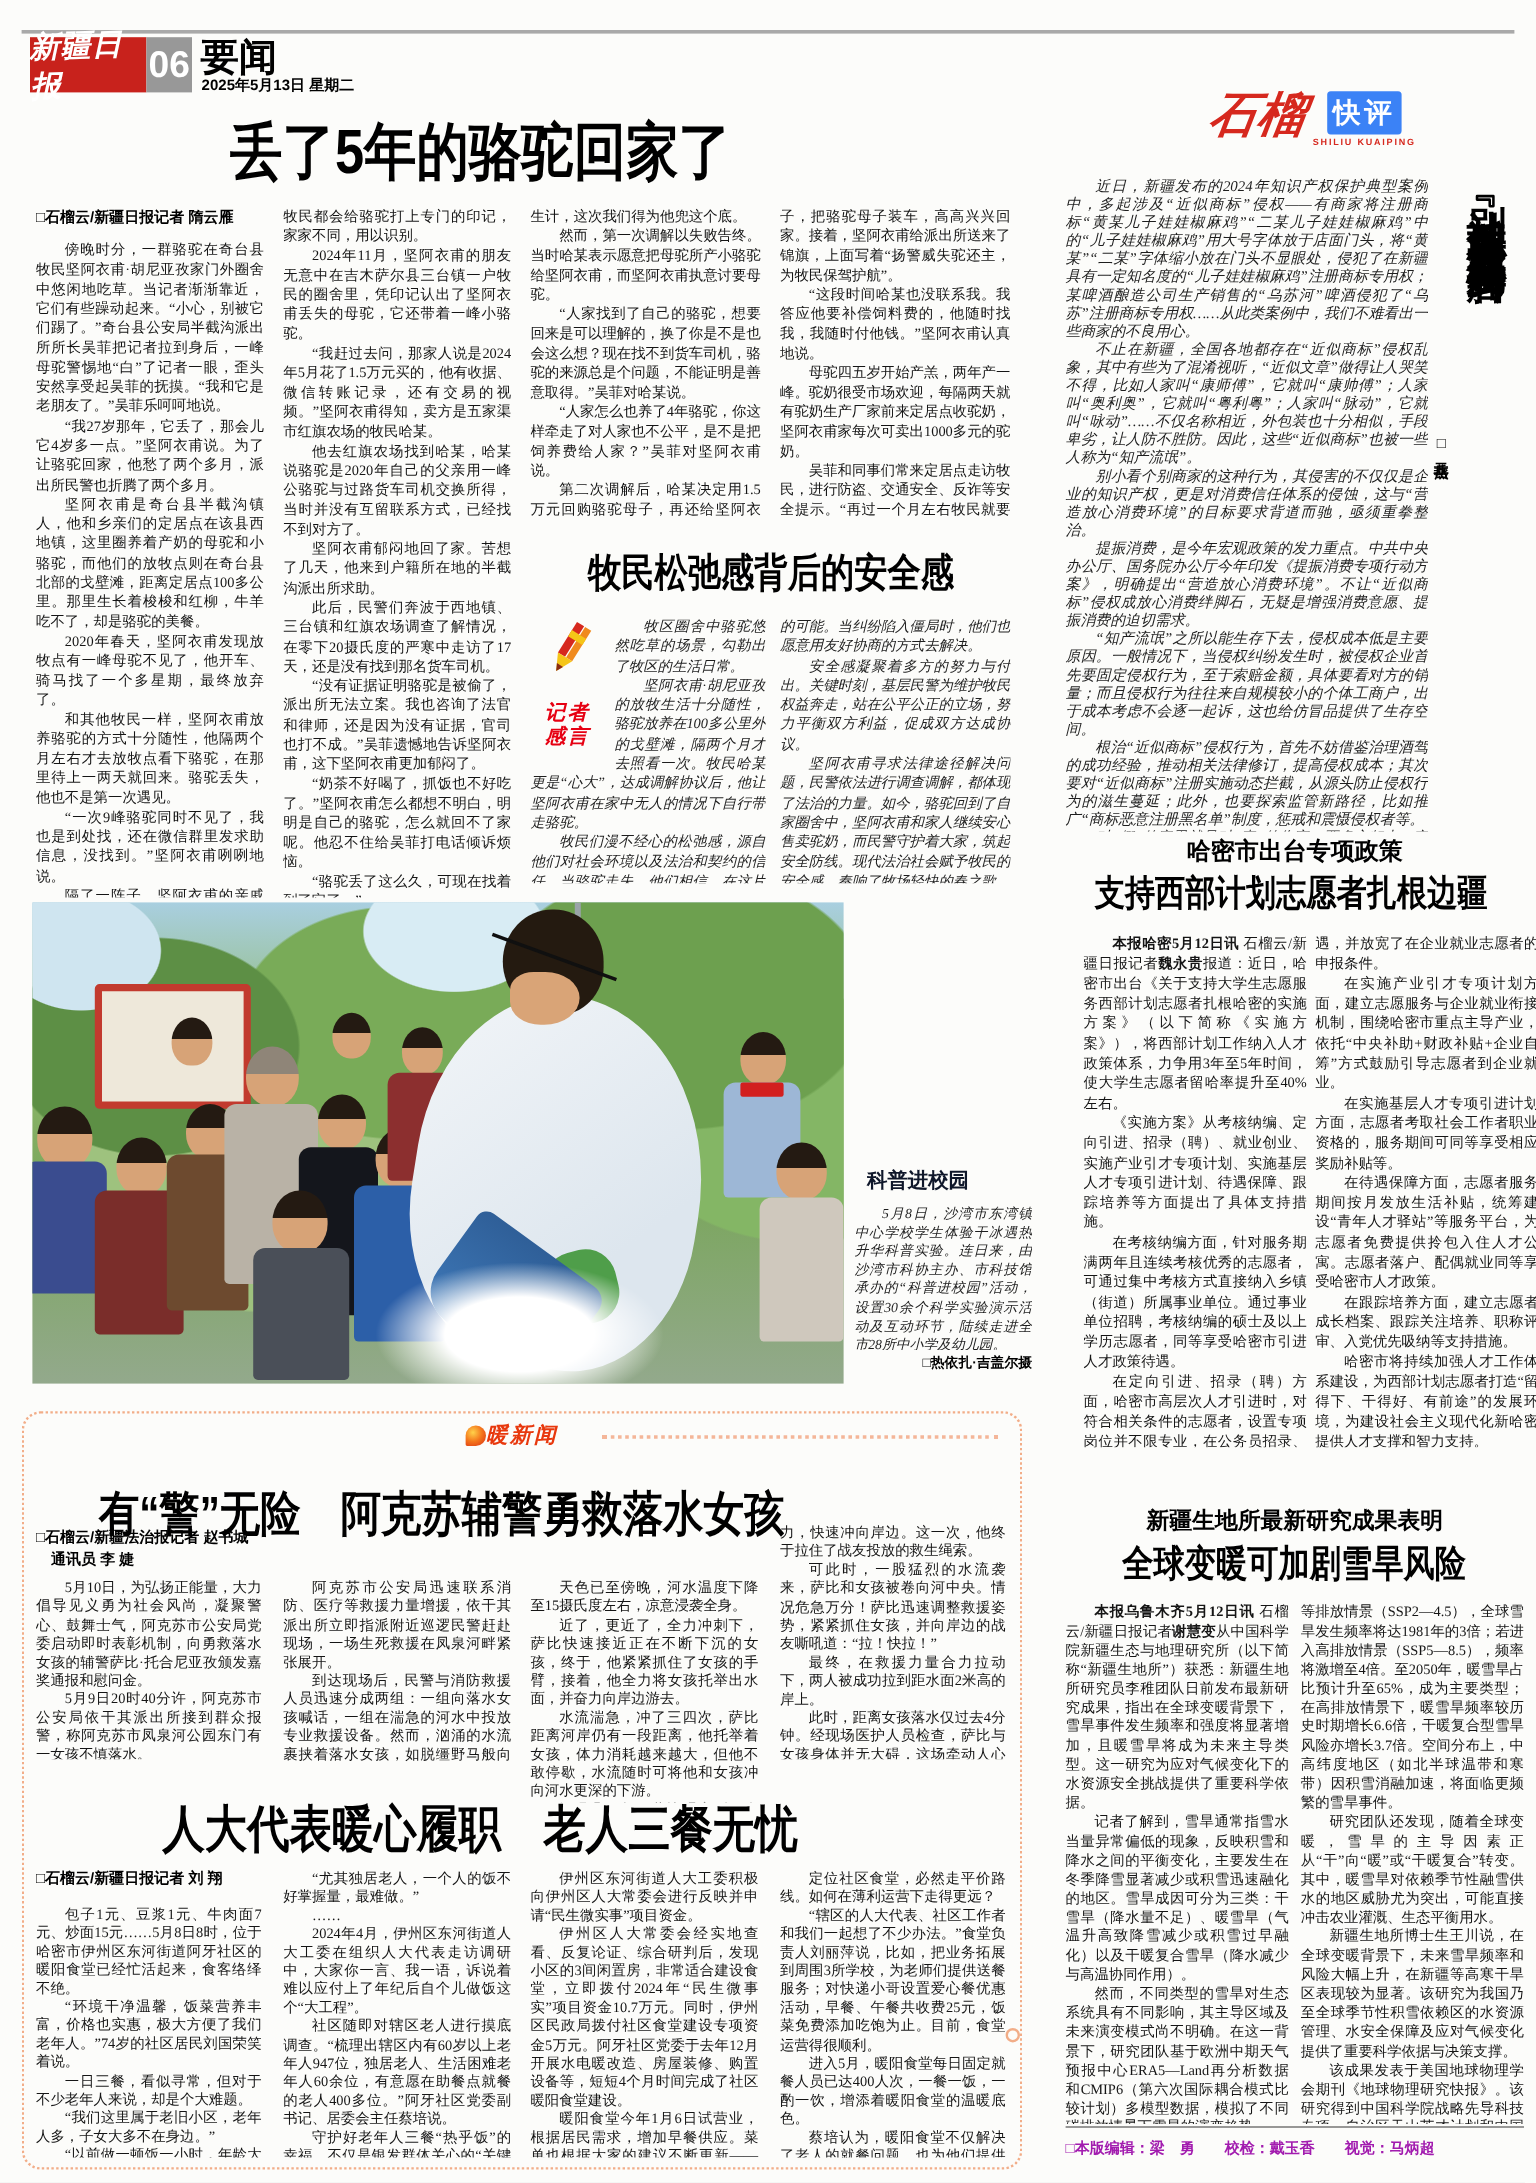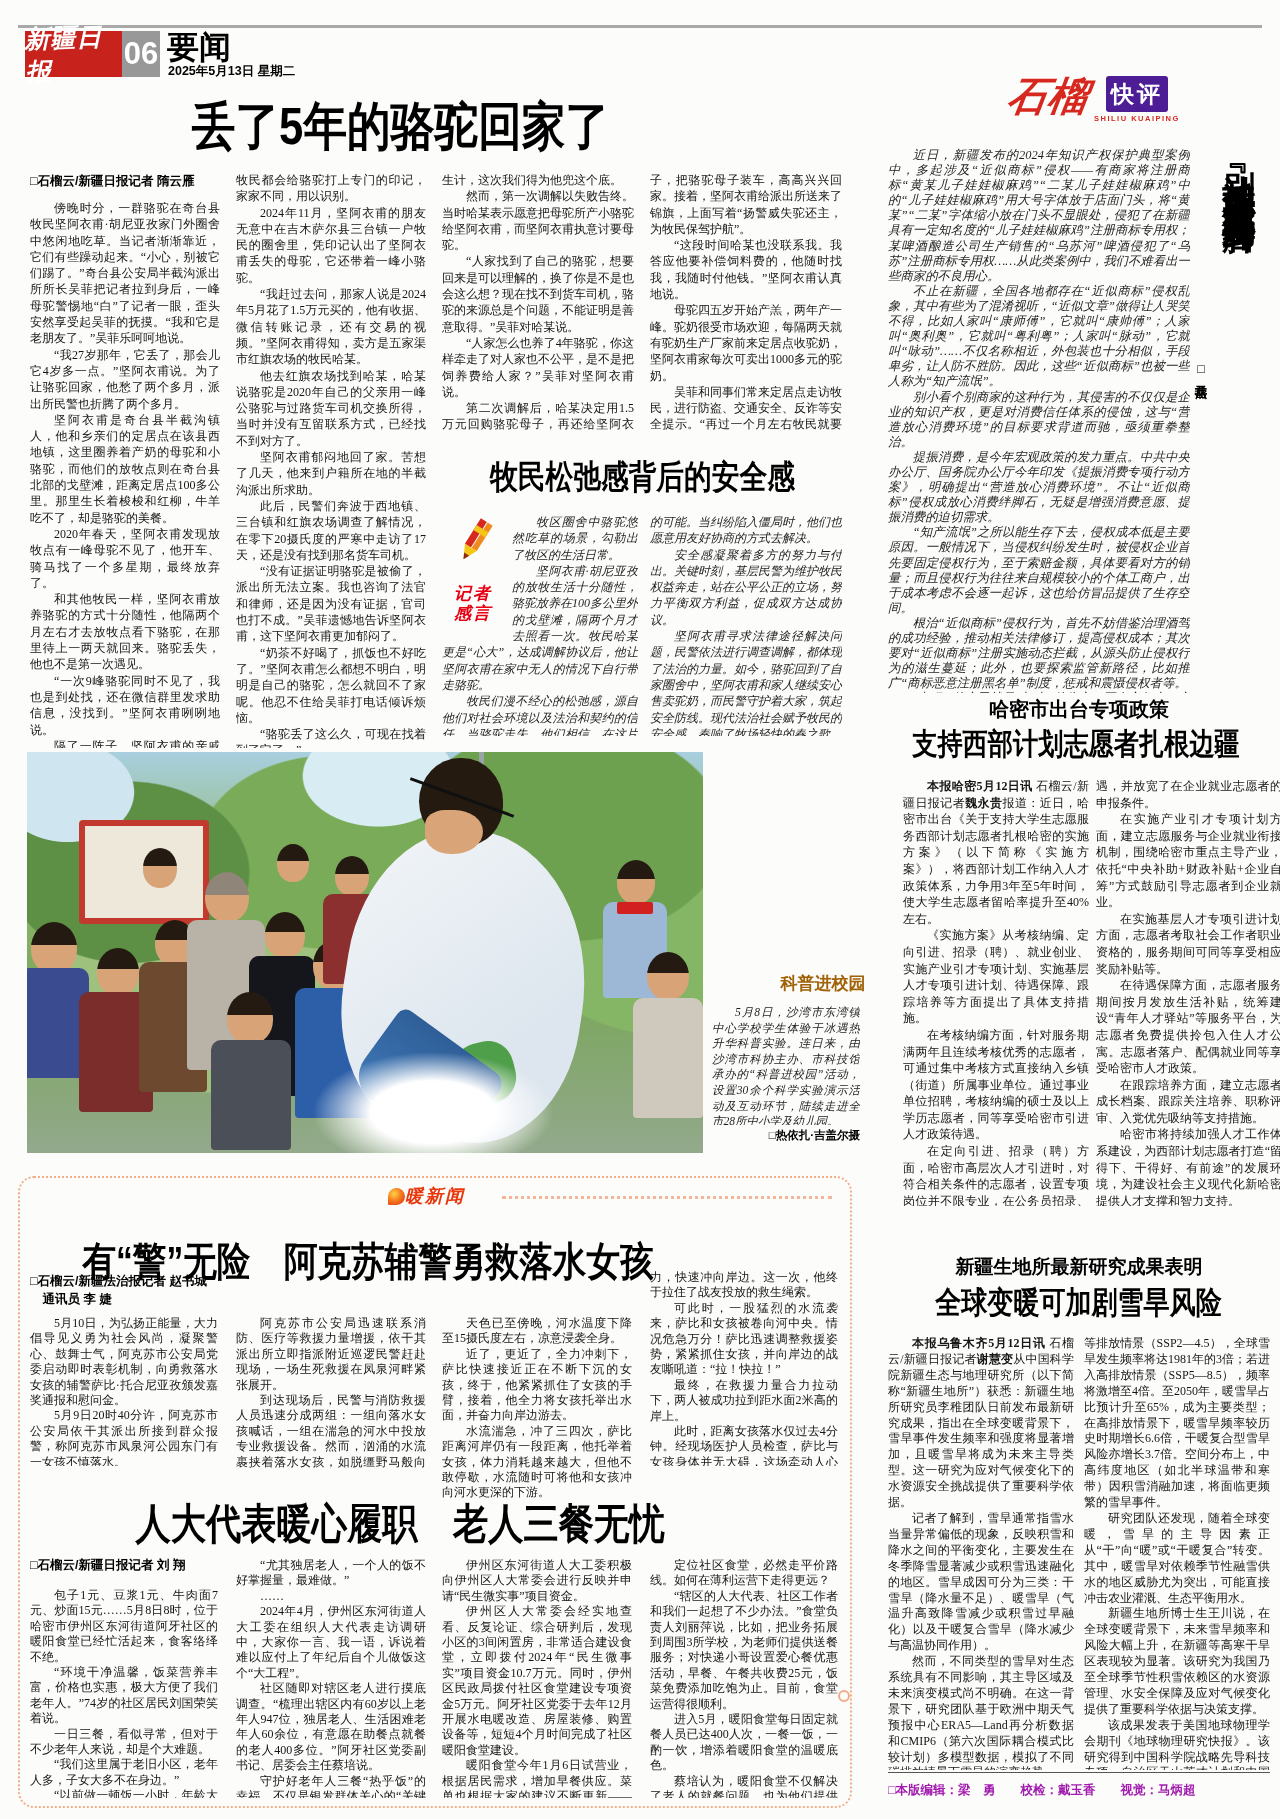--- a/index.html
+++ b/index.html
@@ -17,21 +17,21 @@
   .byline { font-family:"Liberation Sans","DejaVu Sans",sans-serif; font-weight:bold; font-size:12.5px; color:#000; line-height:18px; }
   .rule { background:#a9a9a9; }
   .vtext { writing-mode:vertical-rl; text-orientation:upright; }
   
   .mast-red { background:#c8221c; color:#fff; display:flex; align-items:center; justify-content:center; }
   .mast-red span { font-family:"DejaVu Serif",serif; font-weight:bold; font-style:italic; font-size:25px; letter-spacing:1px; transform:rotate(-2deg); }
   .mast-gray { background:#989898; color:#fff; display:flex; align-items:center; justify-content:center;
                font-family:"Liberation Sans",sans-serif; font-weight:bold; font-size:31px; }
   
   .kp-script { font-family:"DejaVu Serif",serif; font-weight:bold; font-style:italic; font-size:40px; color:#d6281e; transform:skewX(-8deg); line-height:1; }
-  .kp-box { background:#4c1d95; color:#fff; font-family:"Liberation Sans",sans-serif; font-weight:900;
+  .kp-box { background:#3b82f6; color:#fff; font-family:"Liberation Sans",sans-serif; font-weight:900;
             font-size:23px; letter-spacing:3px; display:flex; align-items:center; justify-content:center; border-radius:3px; }
   .kp-sub { font-family:"Liberation Sans",sans-serif; font-size:7.5px; font-weight:bold; color:#d6281e; letter-spacing:1.5px; }
   
   .nuanbox { border:2px dotted #f2ad88; border-radius:16px; }
   .dotlead { border-top:3px dotted #f4b699; }
   .flame { width:17px; height:17px; border-radius:50% 50% 50% 8%;
            background:radial-gradient(circle at 36% 34%, #ffd24a 0%, #f4761c 48%, #d92c12 100%); display:inline-block; }
   .badge-red { color:#e8380d; font-family:"Liberation Sans",sans-serif; font-weight:900; font-size:18px; letter-spacing:2px; font-style:italic; }
   .ring { width:8px; height:8px; border:2px solid #f2ad88; border-radius:50%; }
   .ganyan-label { color:#e60012; font-family:"Liberation Sans",sans-serif; font-weight:900; font-size:17px; line-height:20px; letter-spacing:2px; }
@@ -164,21 +164,21 @@
 
     <div class="ph" style="left:318px;top:78px;width:240px;height:310px;background:linear-gradient(135deg,#f2f5f8 0%,#dde6ee 70%);border-radius:46% 54% 40% 44%;transform:rotate(9deg);"></div>
     <div class="ph" style="left:392px;top:6px;width:84px;height:88px;background:#241a10;border-radius:50% 50% 46% 52%;"></div>
     <div class="ph" style="left:398px;top:58px;width:58px;height:44px;background:#d9a477;border-radius:40% 58% 60% 52%;"></div>
     <div class="ph" style="left:380px;top:44px;width:110px;height:3px;background:#101010;transform:rotate(20deg);"></div>
     <div class="ph" style="left:428px;top:290px;width:60px;height:62px;background:#4f9e4a;border-radius:42%;transform:rotate(-14deg);"></div>
     <div class="ph" style="left:336px;top:282px;width:128px;height:96px;background:linear-gradient(#2f5f98,#3e78b8);border-radius:10px 14px 42px 30px;transform:rotate(36deg);"></div>
     <div class="ph" style="left:286px;top:300px;width:240px;height:120px;background:radial-gradient(closest-side,#ffffff 0 52%,rgba(255,255,255,0) 100%);"></div>
   </div>
 
-  <div class="abs sans" style="left:748px;top:972px;width:150px;text-align:center;font-size:17px;font-weight:900;color:#a16207;">科普进校园</div>
+  <div class="abs sans" style="left:690px;top:972px;width:150px;text-align:center;font-size:17px;font-weight:900;color:#0f172a;">科普进校园</div>
   <div class="abs col ital" style="left:712px;top:1005px;width:148px;height:120px;font-size:11.5px;line-height:15.6px;">
     <p style="text-indent:2em;margin:0;">5月8日，沙湾市东湾镇中心学校学生体验干冰遇热升华科普实验。连日来，由沙湾市科协主办、市科技馆承办的“科普进校园”活动，设置30余个科学实验演示活动及互动环节，陆续走进全市28所中小学及幼儿园。</p>
   </div>
   <div class="abs sans" style="left:712px;top:1128px;width:148px;text-align:right;font-size:11.5px;font-weight:bold;color:#000;">□热依扎·吉盖尔摄</div>
 
   <div class="abs" style="left:1008px;top:76px;display:flex;align-items:flex-start;gap:6px;">
     <span class="kp-script">石榴</span>
     <span style="display:inline-flex;flex-direction:column;align-items:center;gap:2px;">
       <span class="kp-box" style="width:62px;height:36px;">快评</span>
       <span class="kp-sub">SHILIU KUAIPING</span>

